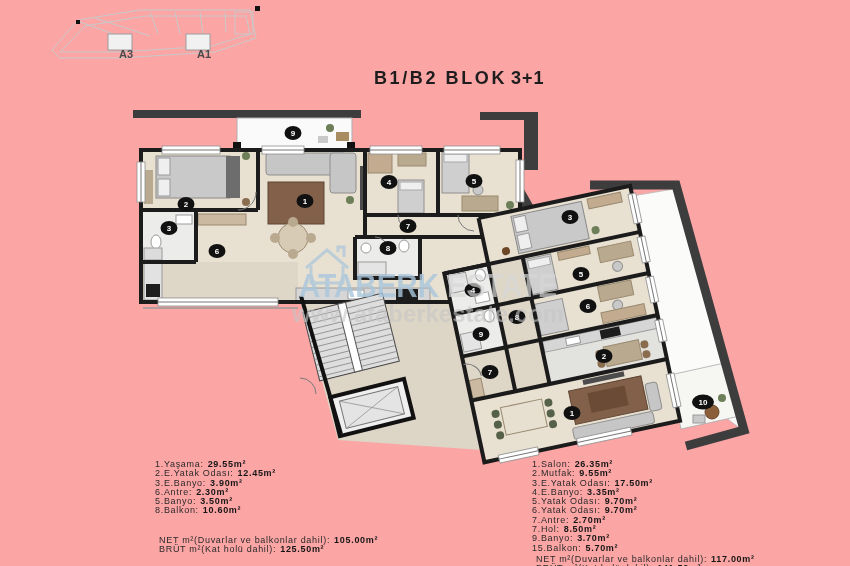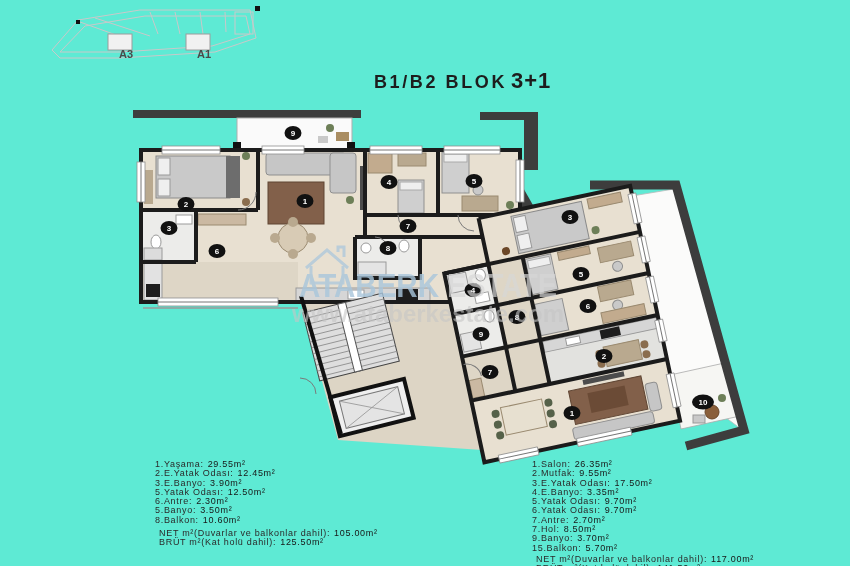--- a/index.html
+++ b/index.html
@@ -1,27 +1,27 @@
 <!DOCTYPE html>
 <html><head>
 <meta charset="utf-8">
 <style>
   html,body{margin:0;padding:0;background:#fff;}
-  .stage{position:relative;width:850px;height:566px;background:#5eead4;overflow:hidden;
+  .stage{position:relative;width:850px;height:566px;background:#fca5a5;overflow:hidden;
          font-family:"Liberation Sans",sans-serif;}
   .plan-svg{position:absolute;left:0;top:0;}
   .title{position:absolute;left:374px;top:68px;white-space:nowrap;color:#1d1d1d;}
   .title .main{font-size:18px;letter-spacing:2.6px;font-weight:600;}
-  .title .suffix{font-size:22px;font-weight:800;letter-spacing:1px;margin-left:4px;margin-top:12px;}
+  .title .suffix{font-size:18px;font-weight:800;letter-spacing:1px;margin-left:4px;margin-top:12px;}
   .legend{position:absolute;color:#2a2a2a;font-size:9px;letter-spacing:.7px;line-height:9.3px;white-space:nowrap;}
   .legend-left{left:155px;top:460px;width:330px;}
   .legend-right{left:532px;top:460px;width:330px;}
   .legend .row{height:9.3px;}
-  .legend .val{font-weight:400;margin-left:4px;color:#161616;}
-  .legend .tot{margin-top:4px;padding-left:4px;}
+  .legend .val{font-weight:700;margin-left:4px;color:#161616;}
+  .legend .tot{margin-top:20px;padding-left:4px;}
   .legend-right .tot{margin-top:2px;}
   .legend .tot2{padding-left:4px;}
 </style>
 </head>
 <body>
 
 <div class="stage">
 
 <svg class="plan-svg" width="850" height="566" viewBox="0 0 850 566">
 
@@ -352,21 +352,20 @@
 </svg>
 
 <div class="title">
   <span class="main">B1/B2 BLOK</span><span class="suffix">3+1</span>
 </div>
 
 <div class="legend legend-left">
   <div class="row"><span>1.Yaşama:</span><span class="val">29.55m²</span></div>
   <div class="row"><span>2.E.Yatak Odası:</span><span class="val">12.45m²</span></div>
   <div class="row"><span>3.E.Banyo:</span><span class="val">3.90m²</span></div>
-  <div class="row"><span>5.Yatak Odası:</span><span class="val">12.50m²</span></div>
   <div class="row"><span>6.Antre:</span><span class="val">2.30m²</span></div>
   <div class="row"><span>5.Banyo:</span><span class="val">3.50m²</span></div>
   <div class="row"><span>8.Balkon:</span><span class="val">10.60m²</span></div>
   <div class="row tot"><span>NET m²(Duvarlar ve balkonlar dahil):</span><span class="val">105.00m²</span></div>
   <div class="row tot2"><span>BRÜT m²(Kat holü dahil):</span><span class="val">125.50m²</span></div>
 </div>
 
 <div class="legend legend-right">
   <div class="row"><span>1.Salon:</span><span class="val">26.35m²</span></div>
   <div class="row"><span>2.Mutfak:</span><span class="val">9.55m²</span></div>

